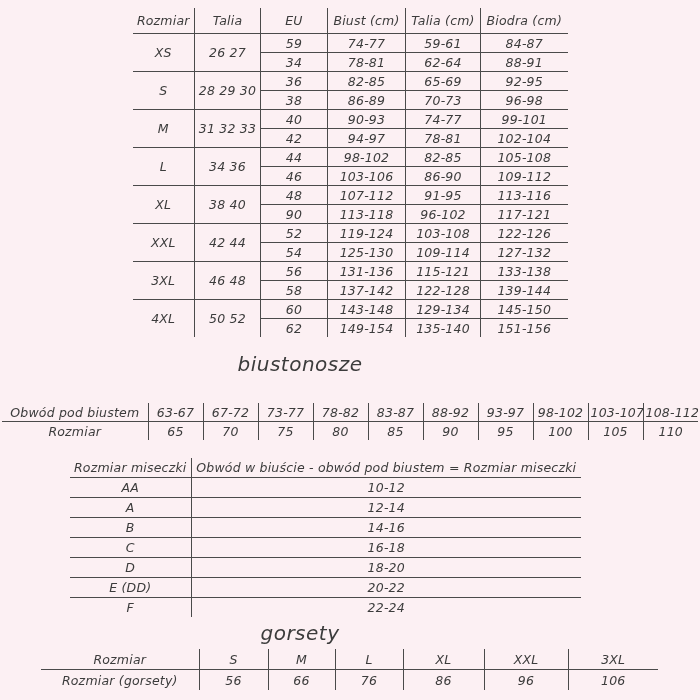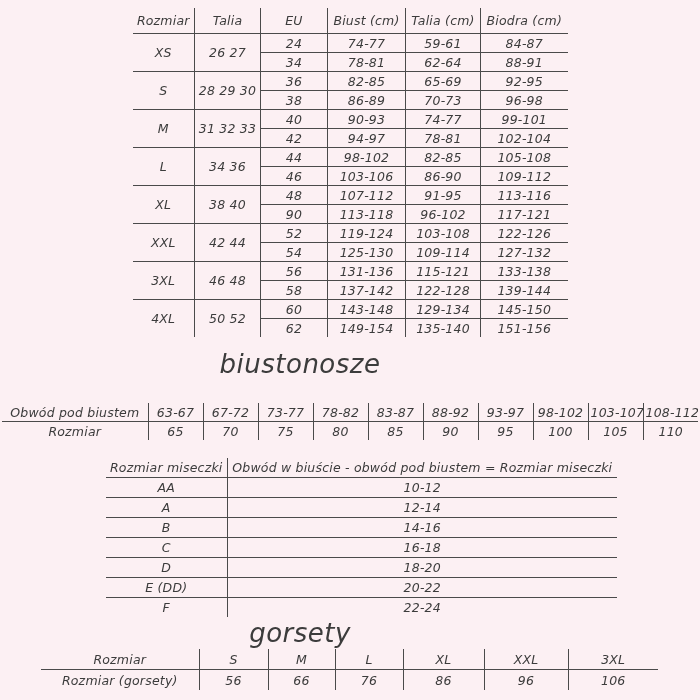--- a/index.html
+++ b/index.html
@@ -20,34 +20,34 @@
   
   .main{width:435px;margin:8px auto 0;}
   .main th{height:25px;border-bottom:1.5px solid #4a4a4a;}
   .main td{height:18px;}
   .main th,.main td{border-left:1.5px solid #4a4a4a;}
   .main .nb{border-left:none;}
   .main tbody td{border-top:1.5px solid #4a4a4a;}
 
   
   .section-title{
-    width:600px;text-align:center;font-size:26px;
+    width:600px;text-align:center;font-size:20px;
     margin-top:12px;height:30px;line-height:30px;
     letter-spacing:0.5px;
   }
   .section-title.corsets{margin-top:2px;height:28px;line-height:28px;}
 
   
   .band{width:696px;margin:24px auto 0;}
   .band th,.band td{height:18px;border-left:1.5px solid #4a4a4a;font-size:12.5px;}
   .band .nb{border-left:none;}
   .band tr.r1 th,.band tr.r1 td{border-bottom:1.5px solid #4a4a4a;}
 
   
-  .cup{width:511px;margin:18px 0 0 106px;}
+  .cup{width:511px;margin:18px 0 0 70px;}
   .cup th,.cup td{height:19px;}
   .cup .right{border-left:1.5px solid #4a4a4a;}
   .cup tr:not(.last) th,.cup tr:not(.last) td{border-bottom:1.5px solid #4a4a4a;}
 
   
   .gorsety{width:617px;margin:2px 0 0 41px;}
   .gorsety th,.gorsety td{height:20px;border-left:1.5px solid #4a4a4a;}
   .gorsety .nb{border-left:none;}
   .gorsety tr:not(.last) th,.gorsety tr:not(.last) td{border-bottom:1.5px solid #4a4a4a;}
 </style>
@@ -72,21 +72,21 @@
         <th>EU</th>
         <th>Biust (cm)</th>
         <th>Talia (cm)</th>
         <th>Biodra (cm)</th>
       </tr>
     </thead>
     <tbody>
       <tr>
         <td class="nb" rowspan="2">XS</td>
         <td rowspan="2">26 27</td>
-        <td>24</td>
+        <td>59</td>
         <td>74-77</td>
         <td>59-61</td>
         <td>84-87</td>
       </tr>
       <tr>
         <td>34</td>
         <td>78-81</td>
         <td>62-64</td>
         <td>88-91</td>
       </tr>

